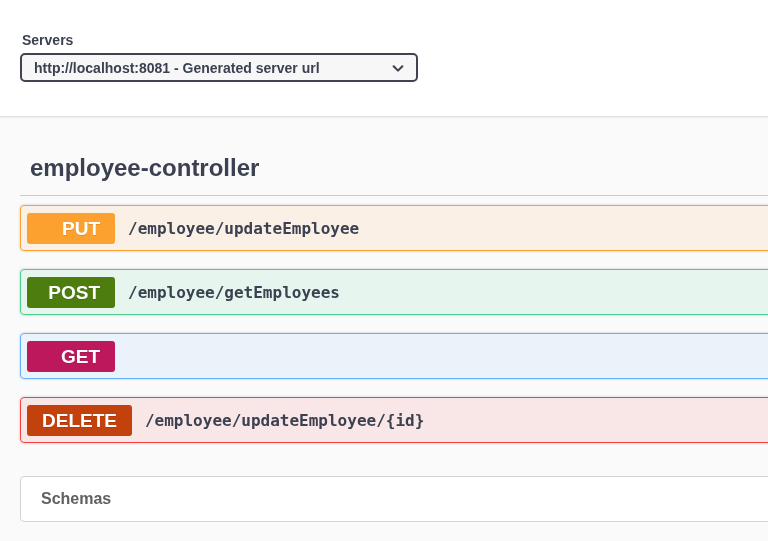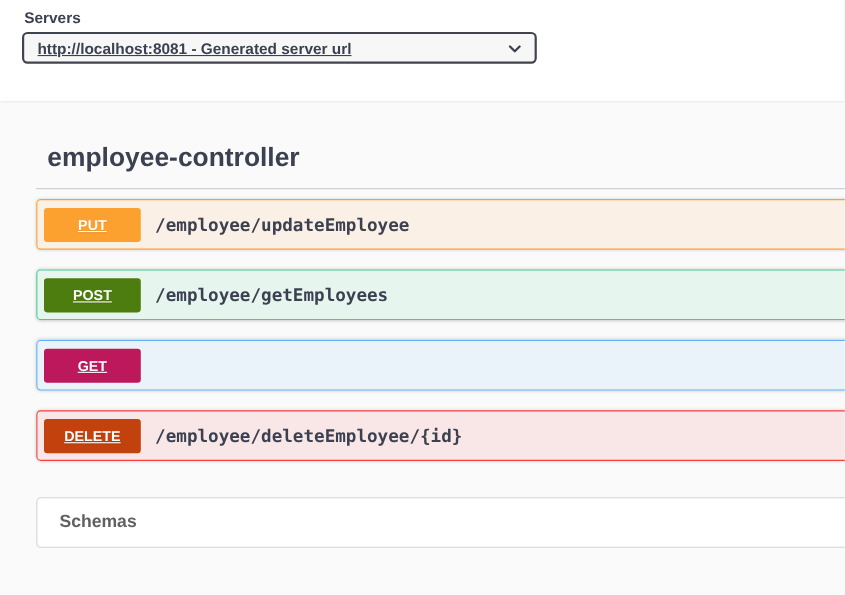--- a/index.html
+++ b/index.html
@@ -16,44 +16,43 @@
   *{box-sizing:border-box;}
   html,body{margin:0;padding:0;}
   body{
     width:768px;height:541px;overflow:hidden;
     background:var(--page-bg);
     font-family:"Liberation Sans",sans-serif;
     color:var(--text-primary);
   }
   .servers-bar{
     background:var(--panel-bg);
-    padding:8px 20px 34px 20px;
+    padding:32px 20px 34px 20px;
     box-shadow:0 1px 2px 0 rgba(0,0,0,0.15);
   }
   .servers-label{
     display:block;
     font-size:14px;font-weight:700;color:var(--text-primary);
     margin:0 0 5px 2px;
   }
   .servers-select{
-    width:468px;height:29px;
+    width:398px;height:29px;
     border:2px solid var(--select-border);
     border-radius:5px;
     background:var(--select-bg);
     display:flex;align-items:center;justify-content:space-between;
     padding:0 11px 0 12px;
     cursor:pointer;
-    text-decoration:underline;
   }
   .servers-select .value{
     font-size:14px;font-weight:700;color:var(--text-primary);
     white-space:nowrap;overflow:hidden;
   }
   .servers-select .chev{display:flex;align-items:center;flex:0 0 auto;margin-left:8px;}
-  .main{padding:0 33px;}
+  .main{padding:0 20px;}
   .tag-title{
     font-size:24px;font-weight:700;color:var(--text-primary);
     margin:38px 0 0 10px;line-height:28px;
     cursor:pointer;
   }
   .tag-divider{
     height:1px;background:var(--divider);
     margin-top:13px;width:1000px;
   }
   .operations{margin-top:9px;}
@@ -63,24 +62,23 @@
     box-shadow:0 0 3px rgba(0,0,0,0.19);
     display:flex;align-items:center;
     padding:0 10px 0 6px;
     margin-bottom:18px;
     cursor:pointer;
   }
   .opblock .method{
     min-width:88px;padding:7px 15px;
     border-radius:3px;
     color:var(--method-text);
-    font-size:13px;font-weight:700;text-align:center;
+    font-size:19px;font-weight:700;text-align:right;
     text-shadow:0 1px 0 rgba(0,0,0,0.1);
     line-height:17px;
-    text-decoration:underline;
   }
   .opblock .path{
     margin-left:13px;
     font-family:"DejaVu Sans Mono",monospace;
     font-size:16px;font-weight:700;
     color:var(--text-primary);
     text-decoration:none;
     text-align:right;
   }
   .schemas{
@@ -130,21 +128,21 @@
         <span class="method" style="background: #4d7c0f;">POST</span>
         <span class="path">/employee/getEmployees</span>
       </div>
 
       <div class="opblock" style="border-color: rgb(97, 175, 254); background: rgba(97, 175, 254, 0.1);">
         <span class="method" style="background: #be185d;">GET</span>
       </div>
 
       <div class="opblock" style="border-color: rgb(249, 62, 62); background: rgba(249, 62, 62, 0.1);">
         <span class="method" style="background: #c2410c;">DELETE</span>
-        <span class="path">/employee/deleteEmployee/{id}</span>
+        <span class="path">/employee/updateEmployee/{id}</span>
       </div>
 
     </div>
 
     <div class="schemas">
       <h4>Schemas</h4>
     </div>
 
   </div>
 

